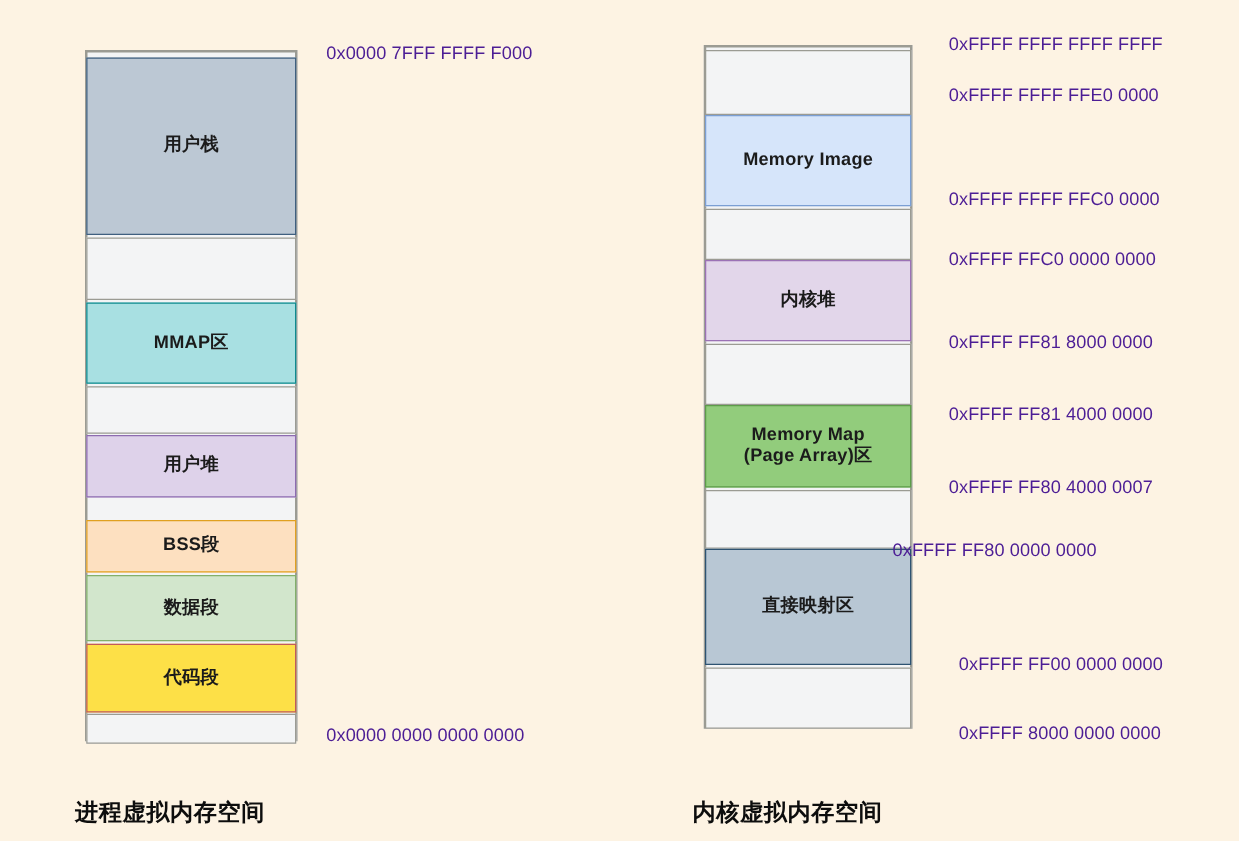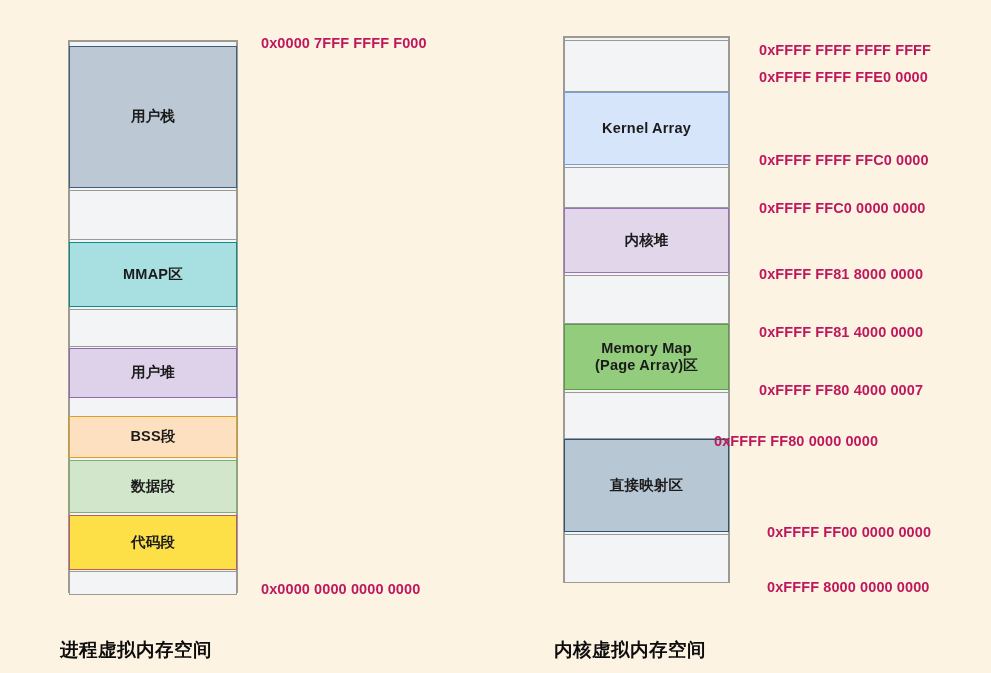--- a/index.html
+++ b/index.html
@@ -60,22 +60,22 @@
     letter-spacing: 0.2px;
   }
   #kernel-column .mem-block {
     width: 165px;
   }
 
   
   .addr-label {
     position: absolute;
     font-size: 14.5px;
-    font-weight: bold;
-    color: #be185d;
+    font-weight: normal;
+    color: #4c1d95;
     white-space: nowrap;
     letter-spacing: 0.1px;
   }
 
   
   .caption {
     position: absolute;
     font-size: 18.5px;
     font-weight: bold;
     color: #0d0d0d;
@@ -97,35 +97,35 @@
       <div class="mem-block" style="top: 267px; height: 38px; background: rgb(243, 244, 245); border: 1px solid rgb(155, 155, 147); white-space: pre-line;"></div>
       <div class="mem-block" style="top: 306px; height: 50px; background: rgb(222, 210, 234); border: 1.5px solid rgb(141, 107, 176); white-space: pre-line;">用户堆</div>
       <div class="mem-block" style="top: 374px; height: 42px; background: rgb(253, 224, 192); border: 1.5px solid rgb(224, 160, 32); white-space: pre-line;">BSS段</div>
       <div class="mem-block" style="top: 418px; height: 53px; background: rgb(210, 230, 204); border: 1.5px solid rgb(130, 175, 106); white-space: pre-line;">数据段</div>
       <div class="mem-block" style="top: 473px; height: 55px; background: #fde047; border: 1.5px solid rgb(192, 90, 92); white-space: pre-line;">代码段</div>
       <div class="mem-block" style="top: 529px; height: 24px; background: rgb(243, 244, 245); border: 1px solid rgb(155, 155, 147); white-space: pre-line;"></div>
     </div>
 
   <div class="mem-column" id="kernel-column">
       <div class="mem-block" style="top: 2px; height: 52px; background: rgb(243, 244, 245); border: 1px solid rgb(155, 155, 147); white-space: pre-line;"></div>
-      <div class="mem-block" style="top: 54px; height: 73px; background: rgb(214, 229, 250); border: 1.5px solid rgb(123, 159, 212); white-space: pre-line;">Kernel Array</div>
+      <div class="mem-block" style="top: 54px; height: 73px; background: rgb(214, 229, 250); border: 1.5px solid rgb(123, 159, 212); white-space: pre-line;">Memory Image</div>
       <div class="mem-block" style="top: 129px; height: 41px; background: rgb(243, 244, 245); border: 1px solid rgb(155, 155, 147); white-space: pre-line;"></div>
       <div class="mem-block" style="top: 170px; height: 65px; background: rgb(226, 214, 234); border: 1.5px solid rgb(155, 114, 181); white-space: pre-line;">内核堆</div>
       <div class="mem-block" style="top: 237px; height: 49px; background: rgb(243, 244, 245); border: 1px solid rgb(155, 155, 147); white-space: pre-line;"></div>
       <div class="mem-block" style="top: 286px; height: 66px; background: rgb(146, 204, 124); border: 1.5px solid rgb(93, 156, 74); white-space: pre-line;">Memory Map
 (Page Array)区</div>
       <div class="mem-block" style="top: 354px; height: 47px; background: rgb(243, 244, 245); border: 1px solid rgb(155, 155, 147); white-space: pre-line;"></div>
       <div class="mem-block" style="top: 401px; height: 93px; background: rgb(184, 199, 212); border: 1.5px solid rgb(46, 83, 114); white-space: pre-line;">直接映射区</div>
       <div class="mem-block" style="top: 496px; height: 49px; background: rgb(243, 244, 245); border: 1px solid rgb(155, 155, 147); white-space: pre-line;"></div>
     </div>
 
   <div id="dynamic-layer">
       <div class="addr-label" style="left: 261px; top: 35px;">0x0000 7FFF FFFF F000</div>
       <div class="addr-label" style="left: 261px; top: 581px;">0x0000 0000 0000 0000</div>
-      <div class="addr-label" style="left: 759px; top: 42px;">0xFFFF FFFF FFFF FFFF</div>
+      <div class="addr-label" style="left: 759px; top: 28px;">0xFFFF FFFF FFFF FFFF</div>
       <div class="addr-label" style="left: 759px; top: 69px;">0xFFFF FFFF FFE0 0000</div>
       <div class="addr-label" style="left: 759px; top: 152px;">0xFFFF FFFF FFC0 0000</div>
       <div class="addr-label" style="left: 759px; top: 200px;">0xFFFF FFC0 0000 0000</div>
       <div class="addr-label" style="left: 759px; top: 266px;">0xFFFF FF81 8000 0000</div>
       <div class="addr-label" style="left: 759px; top: 324px;">0xFFFF FF81 4000 0000</div>
       <div class="addr-label" style="left: 759px; top: 382px;">0xFFFF FF80 4000 0007</div>
       <div class="addr-label" style="left: 714px; top: 433px;">0xFFFF FF80 0000 0000</div>
       <div class="addr-label" style="left: 767px; top: 524px;">0xFFFF FF00 0000 0000</div>
       <div class="addr-label" style="left: 767px; top: 579px;">0xFFFF 8000 0000 0000</div>
     </div>

